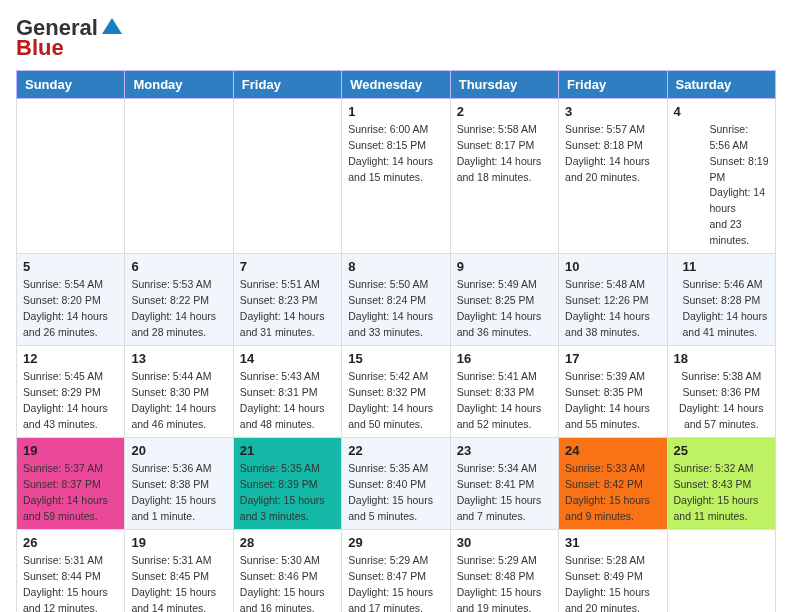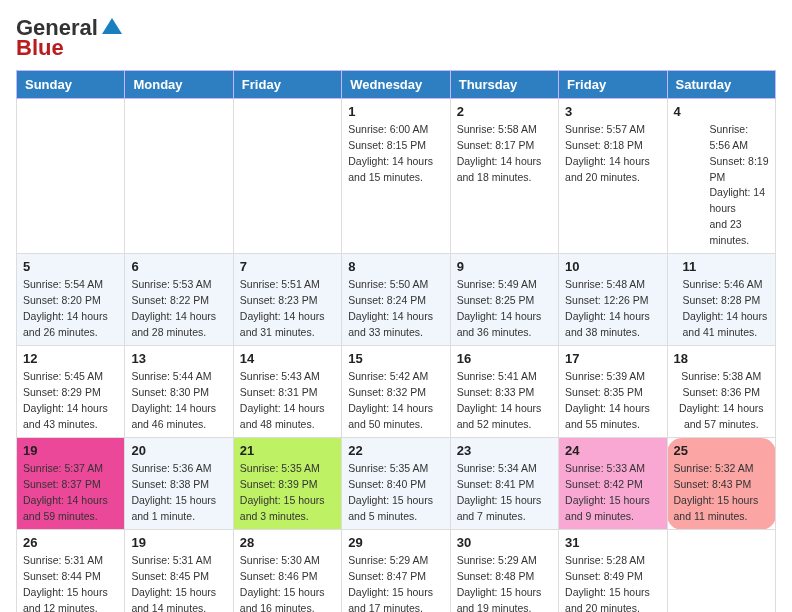--- a/index.html
+++ b/index.html
@@ -254,49 +254,49 @@
 Daylight: 14 hours
 and 59 minutes.</div>
         </td>
         <td style="background: rgb(240, 246, 251);">
           <div class="day-number">20</div>
           <div class="day-info" style="white-space: pre-line;">Sunrise: 5:36 AM
 Sunset: 8:38 PM
 Daylight: 15 hours
 and 1 minute.</div>
         </td>
-        <td style="background: #bef264;">
+        <td style="background: #14b8a6;">
           <div class="day-number">21</div>
           <div class="day-info" style="white-space: pre-line;">Sunrise: 5:35 AM
 Sunset: 8:39 PM
 Daylight: 15 hours
 and 3 minutes.</div>
         </td>
         <td style="background: rgb(240, 246, 251);">
           <div class="day-number">22</div>
           <div class="day-info" style="white-space: pre-line;">Sunrise: 5:35 AM
 Sunset: 8:40 PM
 Daylight: 15 hours
 and 5 minutes.</div>
         </td>
         <td style="background: rgb(240, 246, 251);">
           <div class="day-number">23</div>
           <div class="day-info" style="white-space: pre-line;">Sunrise: 5:34 AM
 Sunset: 8:41 PM
 Daylight: 15 hours
 and 7 minutes.</div>
         </td>
-        <td style="background: #f9a8d4;">
+        <td style="background: #f97316;">
           <div class="day-number">24</div>
           <div class="day-info" style="white-space: pre-line;">Sunrise: 5:33 AM
 Sunset: 8:42 PM
 Daylight: 15 hours
 and 9 minutes.</div>
         </td>
-        <td style="background: #fca5a5; border-radius: 15px;">
+        <td style="background: #bef264;">
           <div class="day-number">25</div>
           <div class="day-info" style="white-space: pre-line;">Sunrise: 5:32 AM
 Sunset: 8:43 PM
 Daylight: 15 hours
 and 11 minutes.</div>
         </td>
       </tr>
       <tr>
         <td>
           <div class="day-number">26</div>

